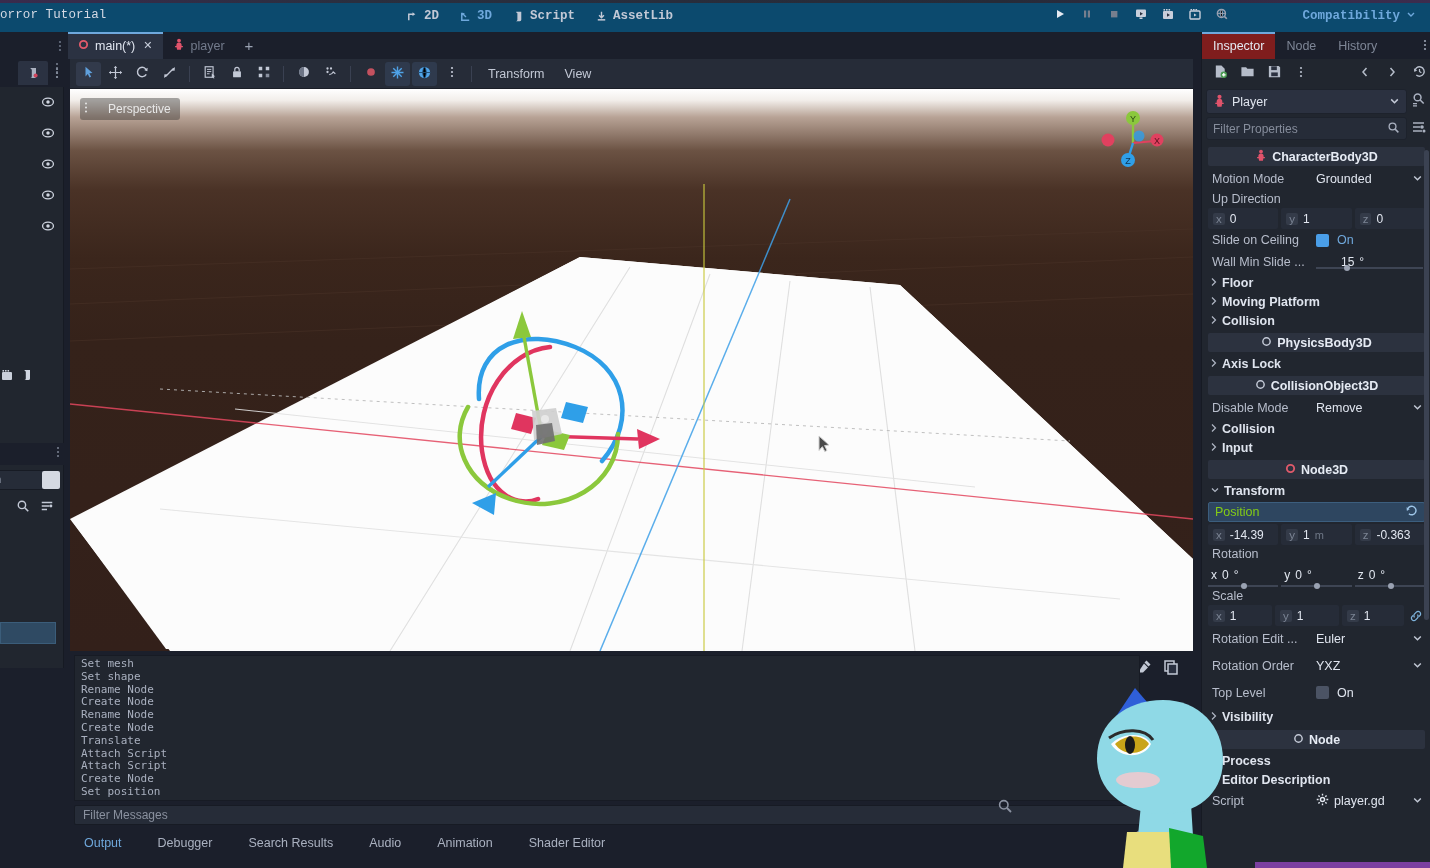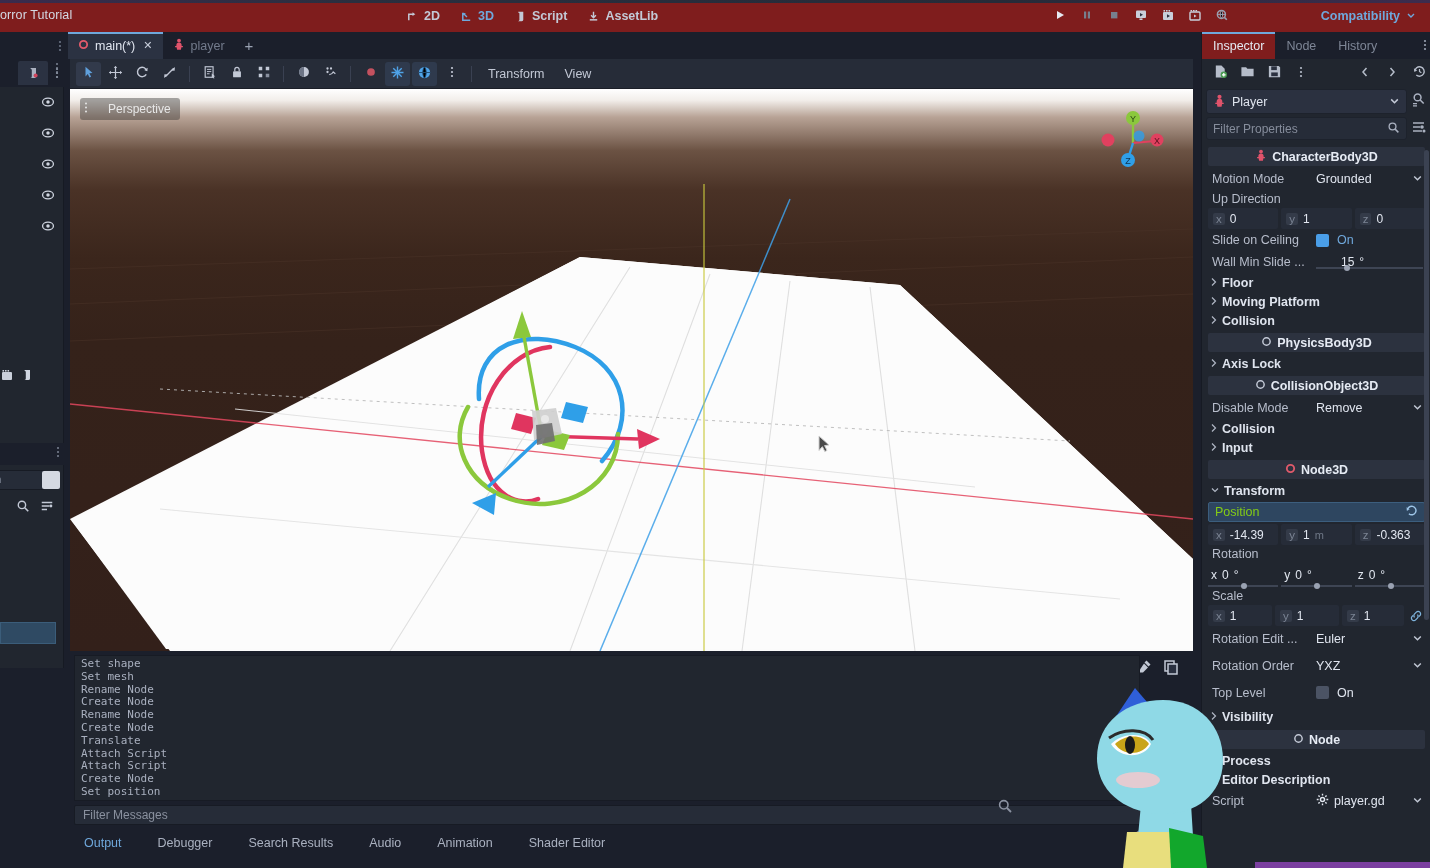--- a/index.html
+++ b/index.html
@@ -9,22 +9,22 @@
     font-family: "Liberation Sans", sans-serif;
     overflow: hidden;
     color: #cdd3e0;
     font-size: 12px;
   }
   #app { position: relative; width: 1430px; height: 868px; }
 
   
   .topbar {
     position: absolute; left: 0; top: 0; width: 1430px; height: 32px;
-    background: #7f1d1d;
-    display: flex; align-items: center;
+    background: #0c4a6e;
+    display: flex; align-items: center; font-family: Liberation Mono, monospace;
   }
   .topbar-gradient {
     position:absolute; left:0; top:0; width:1430px; height:3px;
     background: linear-gradient(90deg, #3a2b4d 0%, #2a2f3f 25%, #262b38 70%, #3d2c4e 100%);
   }
   .proj-title {
     position:absolute; left:0; top:8px; color:#d4d9e4; font-size:12.5px;
     letter-spacing:0.1px;
   }
   .main-modes {
@@ -689,22 +689,22 @@
       <div class="mouse-cursor" style="left:748px; top:346px;">
         <svg width="13" height="19" viewBox="0 0 13 19">
             <path d="M1 1l10 9-4.4.6 2.4 4.8-2.2 1.1-2.4-4.8L1 15.4z" fill="#4a4a4a" stroke="#cfcfcf" stroke-width="1"></path>
           </svg>
       </div>
     </div>
   </div>
 
   <div class="bottom-panel">
     <div class="output-log">
+      <div>Set mesh</div>
       <div>Set shape</div>
-      <div>Set mesh</div>
       <div>Rename Node</div>
       <div>Create Node</div>
       <div>Rename Node</div>
       <div>Create Node</div>
       <div>Translate</div>
       <div>Attach Script</div>
       <div>Attach Script</div>
       <div>Create Node</div>
       <div>Set position</div>
     </div>

